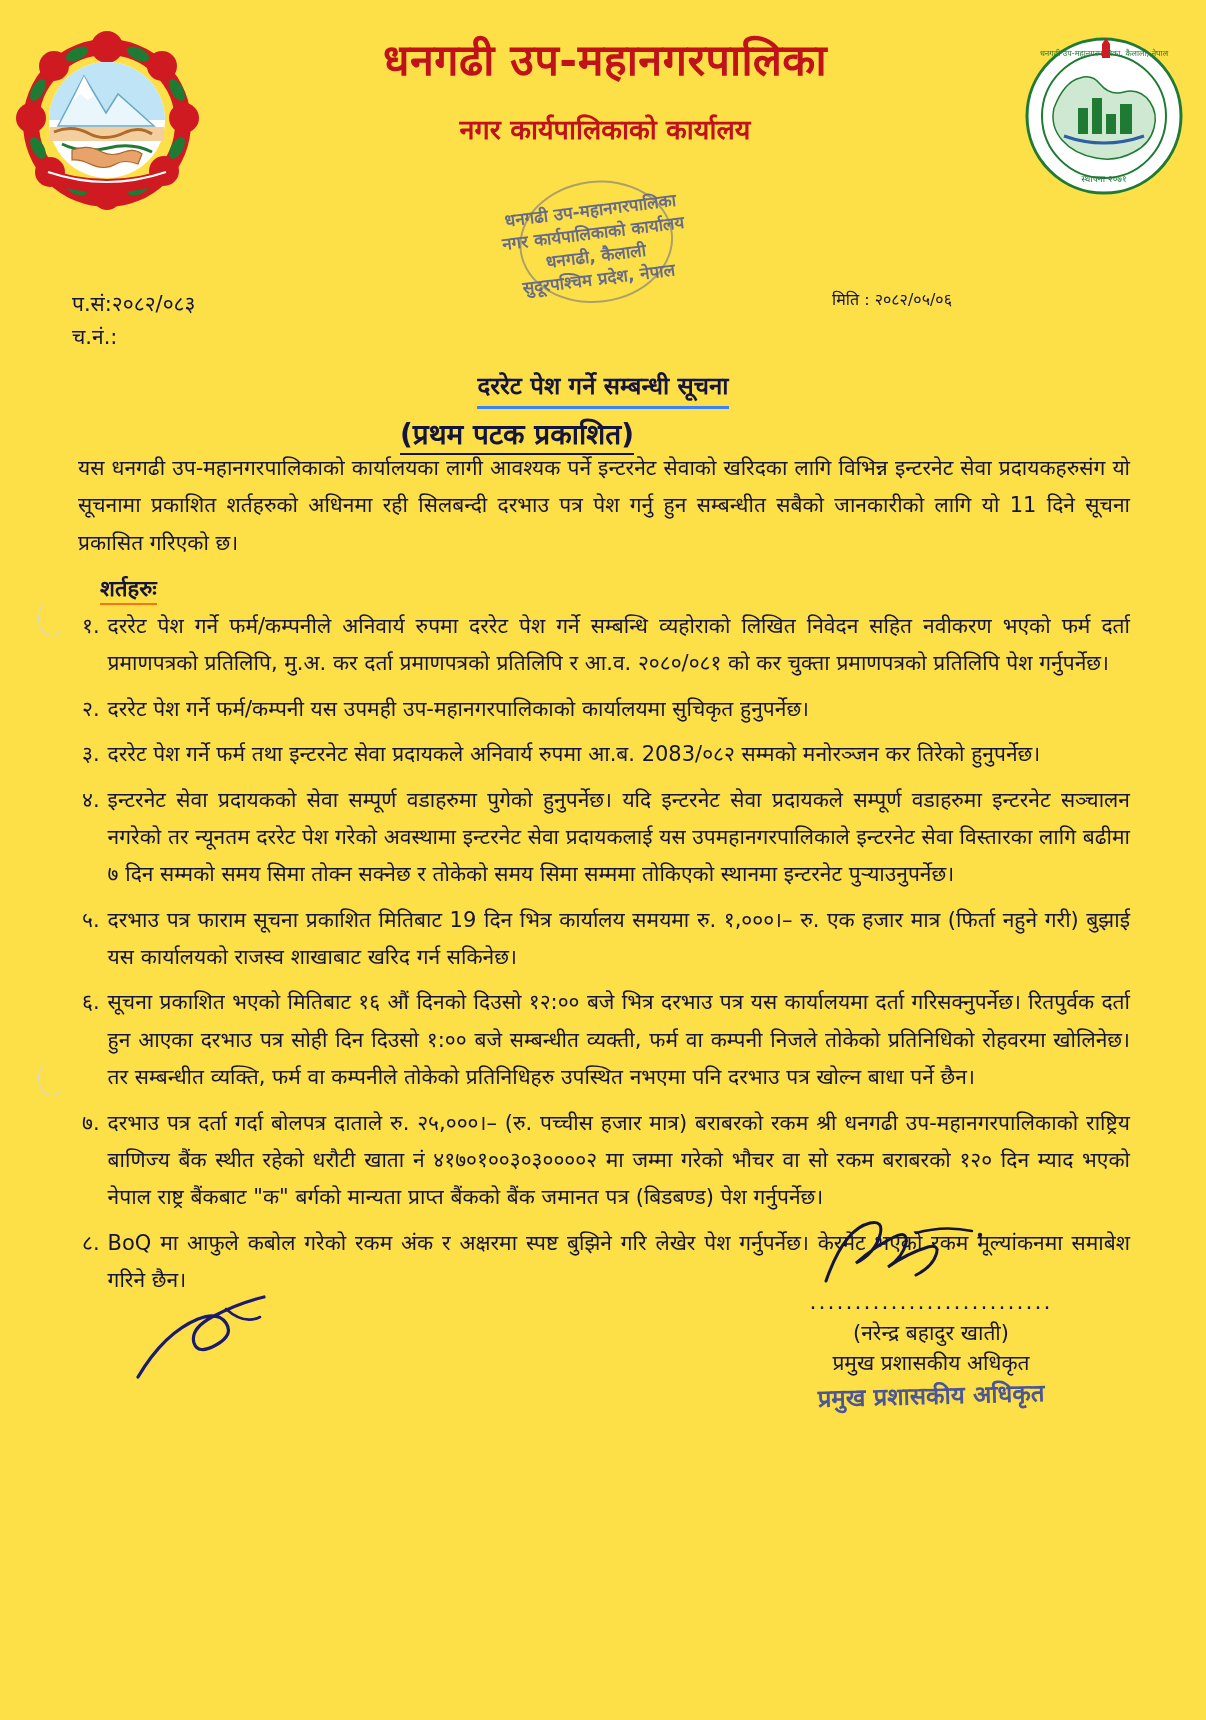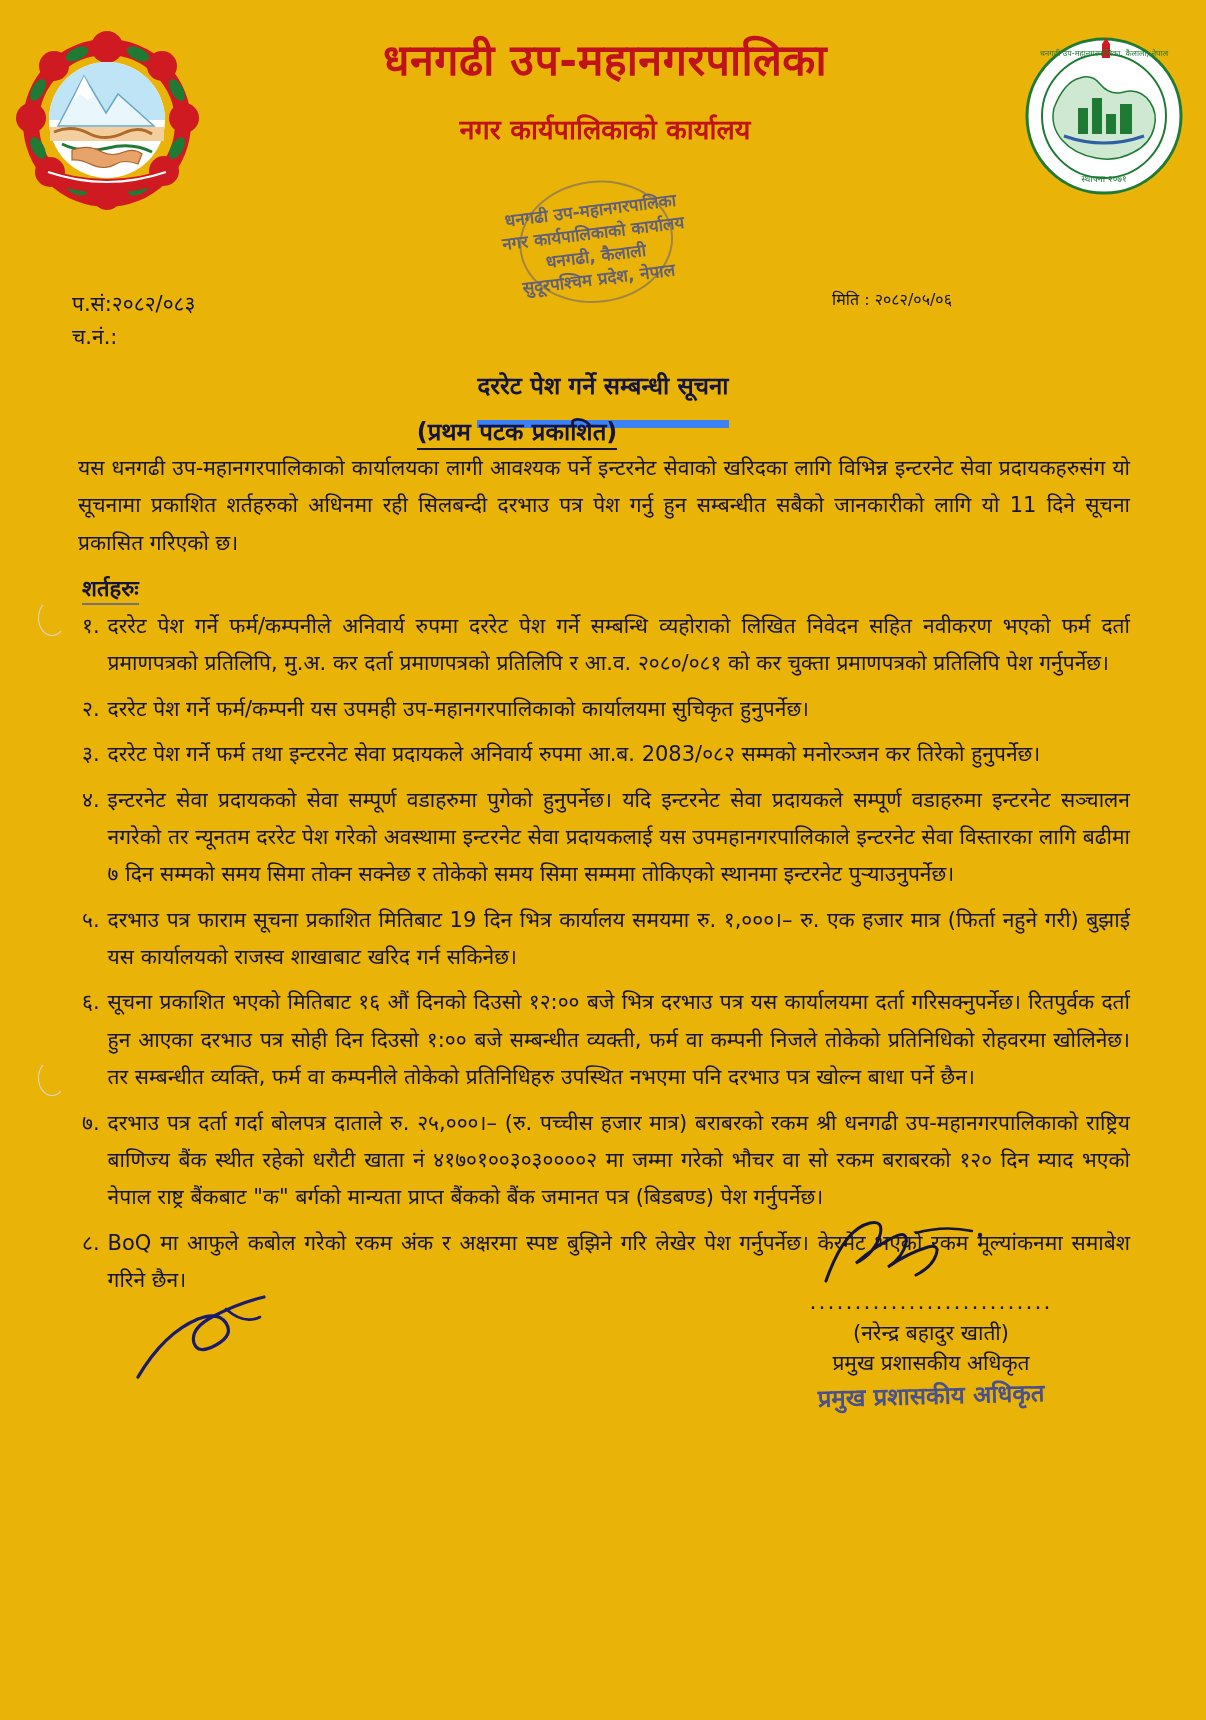--- a/index.html
+++ b/index.html
@@ -11,21 +11,21 @@
     width: 1206px;
     height: 1720px;
     position: relative;
     font-family: "DejaVu Sans", sans-serif;
     color: #14143c;
     overflow: hidden;
   }
   .page {
     position: absolute;
     inset: 0;
-    background: #eab308;
+    background: #fde047;
     text-decoration: underline;
   }
   
   .header {
     position: absolute;
     top: 18px;
     left: 0;
     width: 1206px;
     height: 250px;
   }
@@ -117,53 +117,53 @@
     position: absolute;
     top: 368px;
     left: 0;
     width: 1206px;
     text-align: center;
     font-size: 24px;
     font-weight: bold;
     color: #14143c;
   }
   .notice-title .u {
-    border-bottom: 8px solid #3b82f6;
-    padding-bottom: 20px;
+    border-bottom: 3px solid #3b82f6;
+    padding-bottom: 6px;
   }
   .notice-sub {
     position: absolute;
     top: 414px;
     left: 0;
     width: 1034px;
     text-align: center;
-    font-size: 24px;
+    font-size: 28px;
     font-weight: bold;
   }
   .notice-sub .u {
     border-bottom: 2px solid #14143c;
     padding-bottom: 2px;
   }
   
   .body-text {
     position: absolute;
     top: 450px;
     left: 78px;
     width: 1052px;
     font-size: 21px;
     line-height: 1.78;
     text-align: justify;
   }
   .conditions-label {
     position: absolute;
     top: 572px;
-    left: 82px;
+    left: 100px;
     font-size: 22px;
     font-weight: bold;
-    border-bottom: 2px solid #737373;
+    border-bottom: 2px solid #f97316;
     padding-bottom: 1px;
   }
   .clauses {
     position: absolute;
     top: 608px;
     left: 82px;
     width: 1048px;
     font-size: 21px;
     line-height: 1.78;
   }

